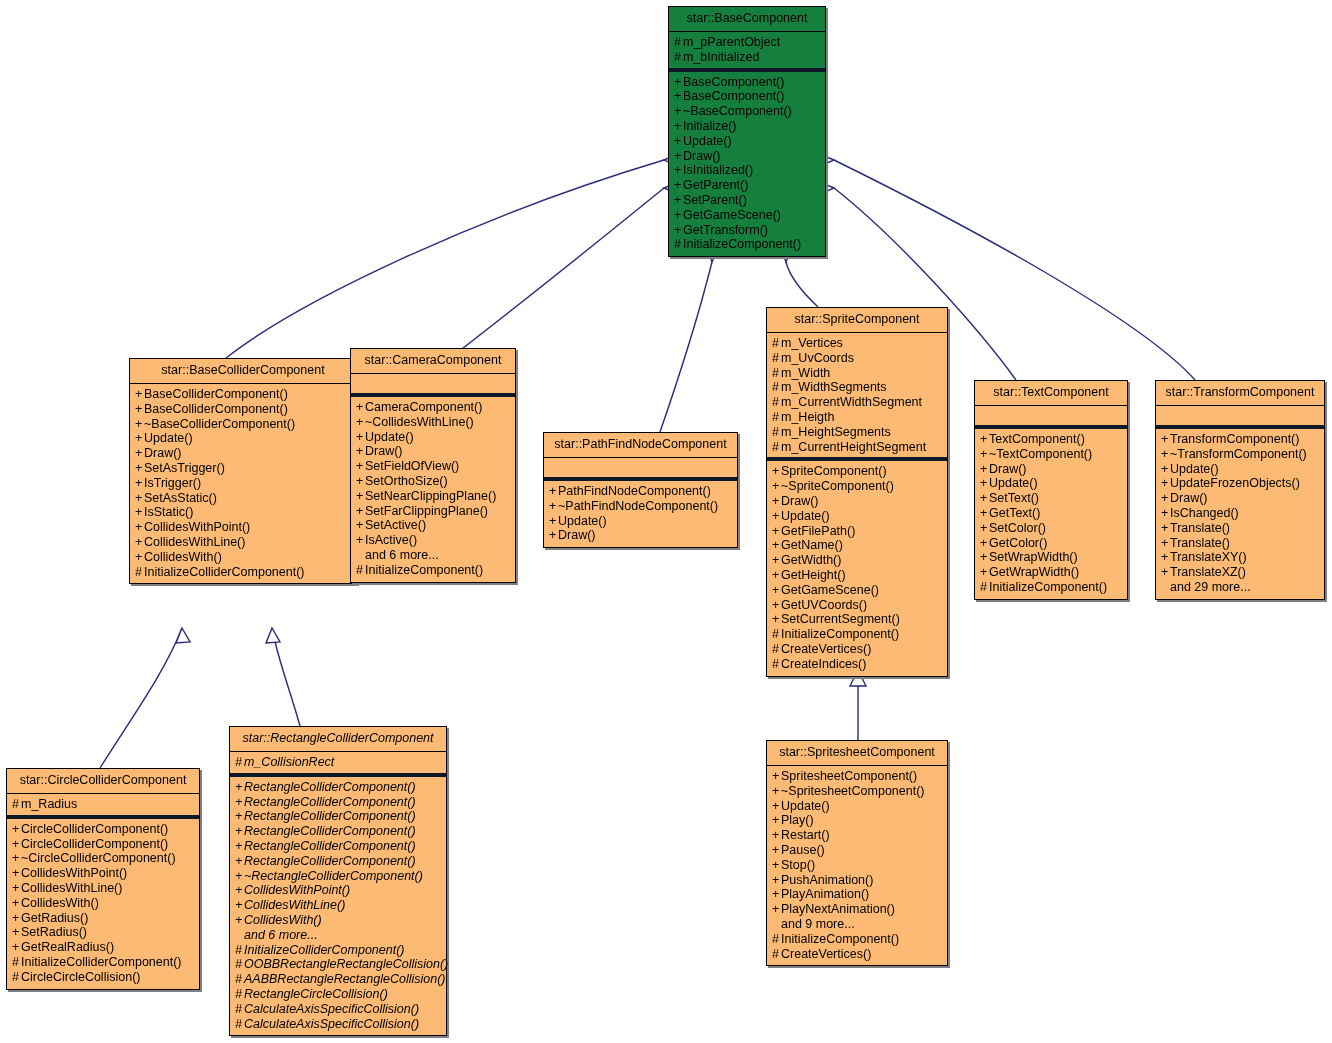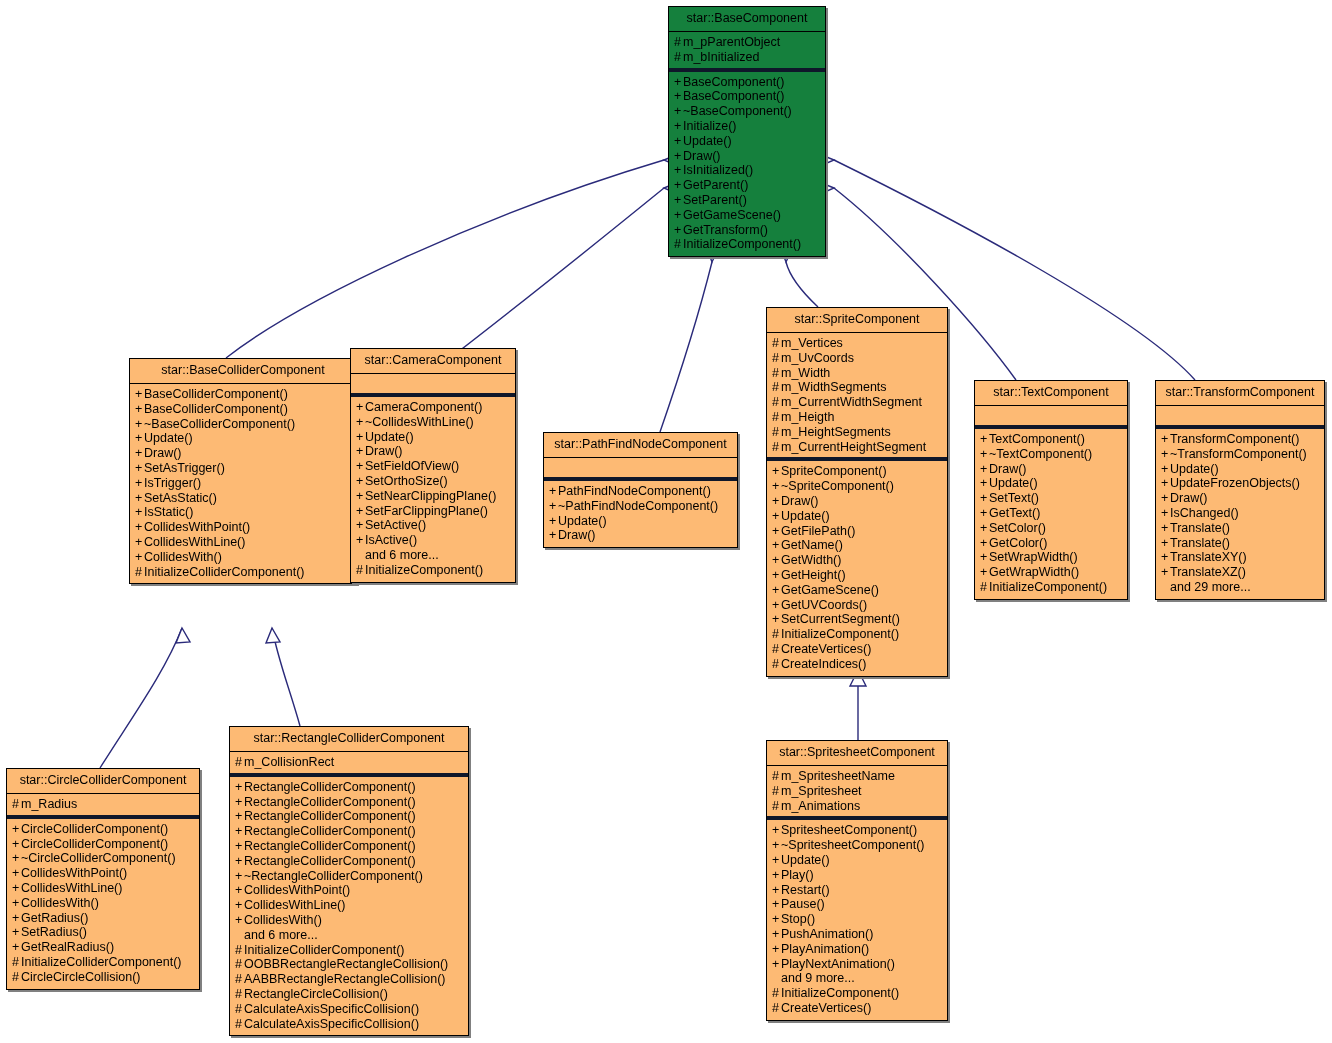--- a/index.html
+++ b/index.html
@@ -262,21 +262,21 @@
       <div class="row"><span class="sym">+</span><span>CollidesWithLine()</span></div>
       <div class="row"><span class="sym">+</span><span>CollidesWith()</span></div>
       <div class="row"><span class="sym">+</span><span>GetRadius()</span></div>
       <div class="row"><span class="sym">+</span><span>SetRadius()</span></div>
       <div class="row"><span class="sym">+</span><span>GetRealRadius()</span></div>
       <div class="row"><span class="sym">#</span><span>InitializeColliderComponent()</span></div>
       <div class="row"><span class="sym">#</span><span>CircleCircleCollision()</span></div>
     </div>
   </div>
 
-  <div class="uml-class" style="left:229px; top:726px; width:240px;">
+  <div class="uml-class" style="left:229px; top:726px; width:218px;font-style:italic;">
     <div class="cls-title">star::RectangleColliderComponent</div>
     <div class="cls-attrs">
       <div class="row"><span class="sym">#</span><span>m_CollisionRect</span></div>
     </div>
     <div class="cls-ops">
       <div class="row"><span class="sym">+</span><span>RectangleColliderComponent()</span></div>
       <div class="row"><span class="sym">+</span><span>RectangleColliderComponent()</span></div>
       <div class="row"><span class="sym">+</span><span>RectangleColliderComponent()</span></div>
       <div class="row"><span class="sym">+</span><span>RectangleColliderComponent()</span></div>
       <div class="row"><span class="sym">+</span><span>RectangleColliderComponent()</span></div>
@@ -290,25 +290,20 @@
       <div class="row"><span class="sym">#</span><span>OOBBRectangleRectangleCollision()</span></div>
       <div class="row"><span class="sym">#</span><span>AABBRectangleRectangleCollision()</span></div>
       <div class="row"><span class="sym">#</span><span>RectangleCircleCollision()</span></div>
       <div class="row"><span class="sym">#</span><span>CalculateAxisSpecificCollision()</span></div>
       <div class="row"><span class="sym">#</span><span>CalculateAxisSpecificCollision()</span></div>
     </div>
   </div>
 
   <div class="uml-class" style="left:766px; top:740px; width:182px;">
     <div class="cls-title">star::SpritesheetComponent</div>
-    <div class="cls-attrs">
-      <div class="row"><span class="sym">#</span><span>m_SpritesheetName</span></div>
-      <div class="row"><span class="sym">#</span><span>m_Spritesheet</span></div>
-      <div class="row"><span class="sym">#</span><span>m_Animations</span></div>
-    </div>
     <div class="cls-ops">
       <div class="row"><span class="sym">+</span><span>SpritesheetComponent()</span></div>
       <div class="row"><span class="sym">+</span><span>~SpritesheetComponent()</span></div>
       <div class="row"><span class="sym">+</span><span>Update()</span></div>
       <div class="row"><span class="sym">+</span><span>Play()</span></div>
       <div class="row"><span class="sym">+</span><span>Restart()</span></div>
       <div class="row"><span class="sym">+</span><span>Pause()</span></div>
       <div class="row"><span class="sym">+</span><span>Stop()</span></div>
       <div class="row"><span class="sym">+</span><span>PushAnimation()</span></div>
       <div class="row"><span class="sym">+</span><span>PlayAnimation()</span></div>

